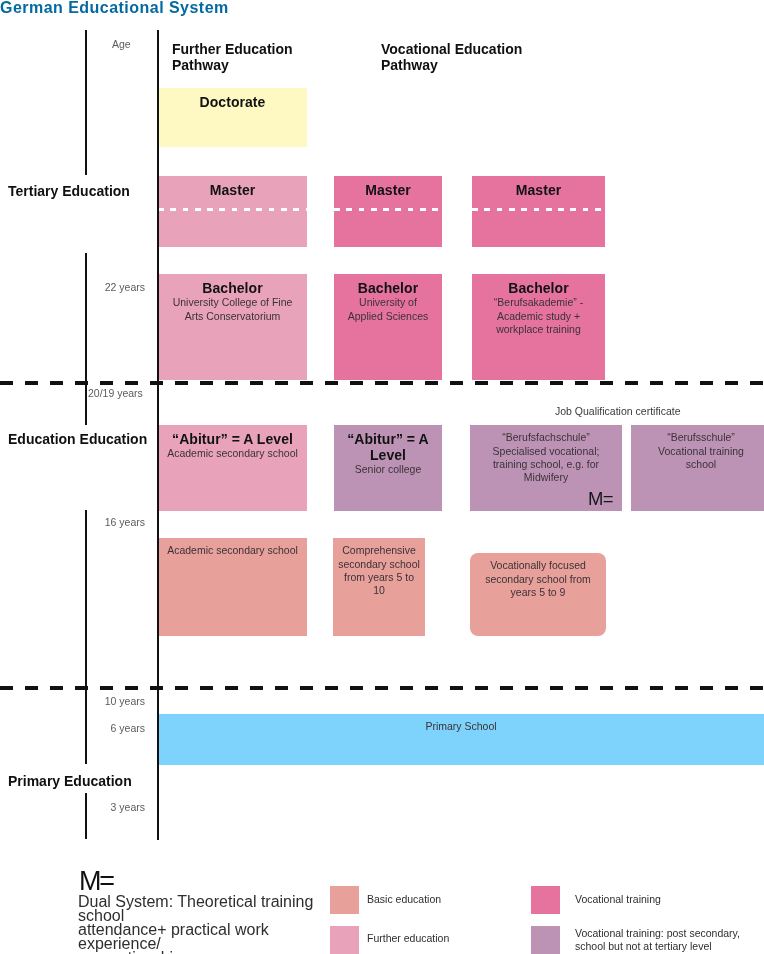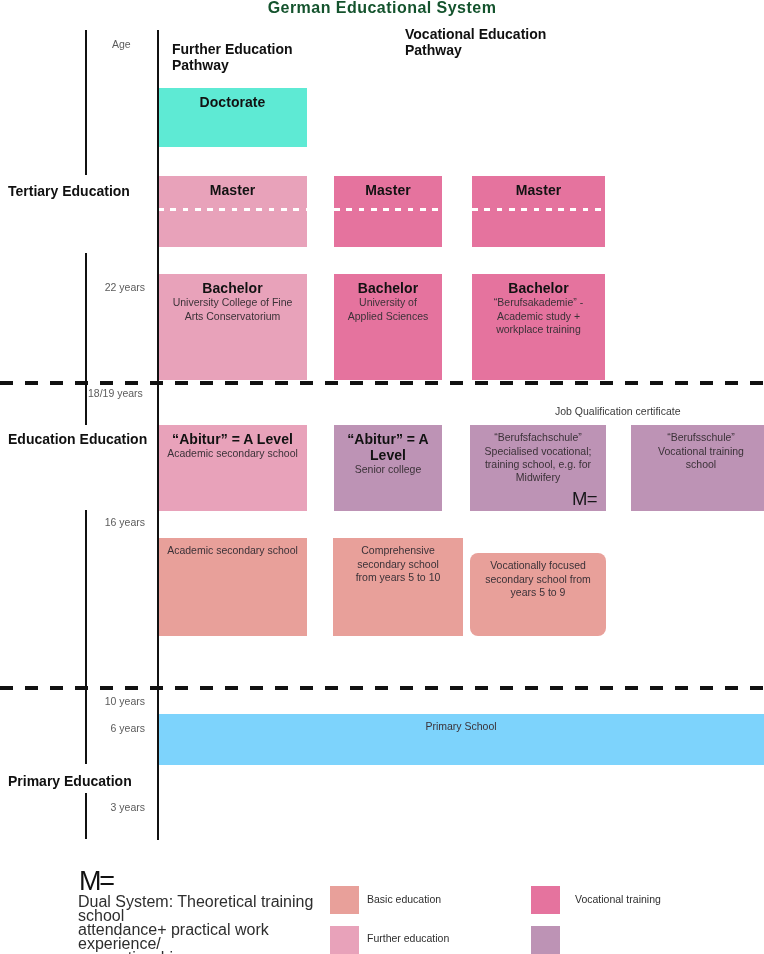--- a/index.html
+++ b/index.html
@@ -2,22 +2,22 @@
 <html><head>
 <meta charset="utf-8">
 <title>German Educational System</title>
 <style>
   html,body{margin:0;padding:0;}
   body{width:764px;height:954px;background:#ffffff;
        font-family:"Liberation Sans",sans-serif;overflow:hidden;
        -webkit-font-smoothing:antialiased;}
   #stage{position:relative;width:764px;height:954px;}
 
-  .page-title{position:absolute;left:0;top:-1px;width:764px;text-align:center;
-    font-size:16px;font-weight:bold;color:#14532d;letter-spacing:0.47px;line-height:18px;}
+  .page-title{position:absolute;left:0;top:-1px;width:764px;text-align:left;
+    font-size:16px;font-weight:bold;color:#0369a1;letter-spacing:0.47px;line-height:18px;}
 
   .axis-line{position:absolute;background:#111111;width:2px;}
   .vline-main{position:absolute;left:157px;top:30px;width:2px;height:810px;background:#111111;z-index:5;}
 
   .age-label{position:absolute;font-size:10.5px;color:#5b5b5b;text-align:right;
     line-height:12px;white-space:nowrap;}
   .age-caption{position:absolute;font-size:10.5px;color:#5b5b5b;line-height:12px;}
 
   .col-head{position:absolute;font-size:14px;font-weight:bold;color:#101010;
     line-height:15.9px;white-space:pre-line;}
@@ -57,36 +57,36 @@
 
   <div class="axis-line" style="left:85px;top:30px;height:145px;"></div>
   <div class="axis-line" style="left:85px;top:253px;height:172px;"></div>
   <div class="axis-line" style="left:85px;top:510px;height:254px;"></div>
   <div class="axis-line" style="left:85px;top:793px;height:46px;"></div>
   <div class="vline-main"></div>
 
   <div class="age-caption" style="left:112px;top:38px;">Age</div>
 
   <div class="age-label" style="left:45px;top:281px;width:100px;">22 years</div>
-  <div class="age-label" style="left:88px;top:387px;width:100px;text-align:left;">18/19 years</div>
+  <div class="age-label" style="left:88px;top:387px;width:100px;text-align:left;">20/19 years</div>
   <div class="age-label" style="left:45px;top:516px;width:100px;">16 years</div>
   <div class="age-label" style="left:45px;top:695px;width:100px;">10 years</div>
   <div class="age-label" style="left:45px;top:722px;width:100px;">6 years</div>
   <div class="age-label" style="left:45px;top:801px;width:100px;">3 years</div>
 
   <div class="col-head" style="left:172px;top:42px;">Further Education
 Pathway</div>
-  <div class="col-head" style="left:381px;top:27px;margin-left:24px;">Vocational Education
+  <div class="col-head" style="left:381px;top:42px;">Vocational Education
 Pathway</div>
 
   <div class="level-label" style="left:8px;top:183px;">Tertiary Education</div>
   <div class="level-label" style="left:8px;top:431px;">Education Education</div>
   <div class="level-label" style="left:8px;top:773px;">Primary Education</div>
 
-  <div class="box" style="left: 158px; top: 88px; width: 149px; height: 59px; background-color: #5eead4;">
+  <div class="box" style="left: 158px; top: 88px; width: 149px; height: 59px; background-color: #fef9c3;">
     <div class="box-inner">
         <div class="bt">Doctorate</div>
       </div>
   </div>
 
   <div class="box" style="left: 158px; top: 176px; width: 149px; height: 71px; background-color: rgb(232, 162, 186);">
     <div class="box-inner">
         <div class="bt">Master</div>
       </div>
     <div class="mdash" style="top:32px;"></div>
@@ -136,21 +136,21 @@
       <div class="bt">“Abitur” = A Level</div>
       <div class="bs">Academic secondary school</div>
     </div>
   </div>
   <div class="box" style="left: 334px; top: 425px; width: 108px; height: 86px; background-color: rgb(189, 147, 181);">
     <div class="box-inner">
       <div class="bt">“Abitur” = A Level</div>
       <div class="bs">Senior college</div>
     </div>
   </div>
-  <div class="box" style="left: 470px; top: 425px; width: 136px; height: 86px; background-color: rgb(189, 147, 181);">
+  <div class="box" style="left: 470px; top: 425px; width: 152px; height: 86px; background-color: rgb(189, 147, 181);">
     <div class="box-inner">
       <div class="bs">“Berufsfachschule”
 Specialised vocational;
 training school, e.g. for
 Midwifery</div>
     </div>
     <div class="m-mark" style="right:9px;bottom:3px;">M=</div>
   </div>
   <div class="box" style="left: 631px; top: 425px; width: 140px; height: 86px; background-color: rgb(189, 147, 181);">
     <div class="box-inner">
@@ -158,21 +158,21 @@
 Vocational training
 school</div>
     </div>
   </div>
 
   <div class="box" style="left: 158px; top: 538px; width: 149px; height: 98px; background-color: rgb(232, 160, 154);">
     <div class="box-inner">
       <div class="bs">Academic secondary school</div>
     </div>
   </div>
-  <div class="box" style="left: 333px; top: 538px; width: 130px; height: 98px; background-color: rgb(232, 160, 154);">
+  <div class="box" style="left: 333px; top: 538px; width: 92px; height: 98px; background-color: rgb(232, 160, 154);">
     <div class="box-inner">
       <div class="bs">Comprehensive
 secondary school
 from years 5 to 10</div>
     </div>
   </div>
   <div class="box" style="left: 470px; top: 553px; width: 136px; height: 83px; background-color: rgb(232, 160, 154); border-radius: 8px;">
     <div class="box-inner">
       <div class="bs">Vocationally focused
 secondary school from
@@ -195,14 +195,16 @@
 = Midwifery Education Level</div>
 
   <div class="sw" style="left: 330px; top: 886px; background-color: rgb(232, 160, 154);"></div>
   <div class="sw-label" style="left:367px;top:893px;">Basic education</div>
   <div class="sw" style="left: 330px; top: 926px; background-color: rgb(232, 162, 186);"></div>
   <div class="sw-label" style="left:367px;top:932px;">Further education</div>
 
   <div class="sw" style="left: 531px; top: 886px; background-color: rgb(229, 115, 158);"></div>
   <div class="sw-label" style="left:575px;top:893px;">Vocational training</div>
   <div class="sw" style="left: 531px; top: 926px; background-color: rgb(189, 147, 181);"></div>
+  <div class="sw-label" style="left:575px;top:927px;width:190px;">Vocational training: post secondary,
+school but not at tertiary level</div>
 
 </div>
 
 </body></html>

